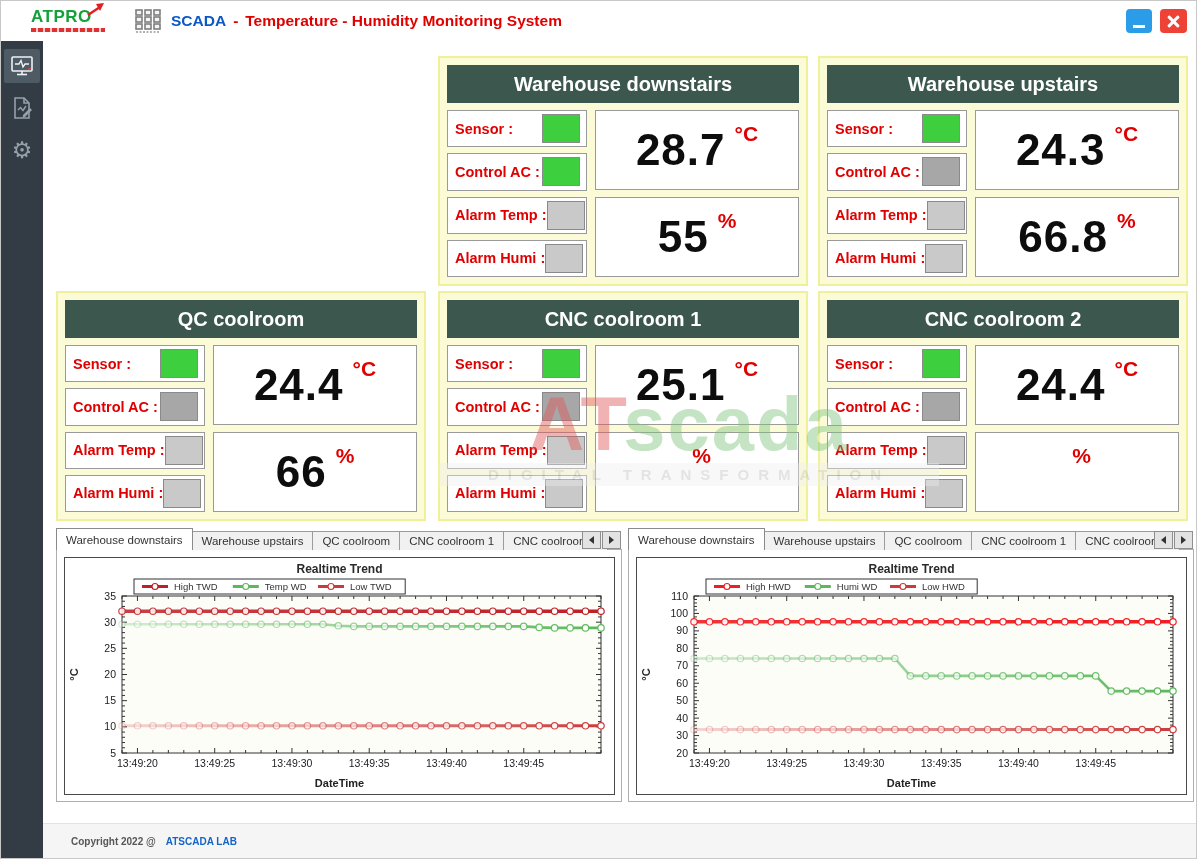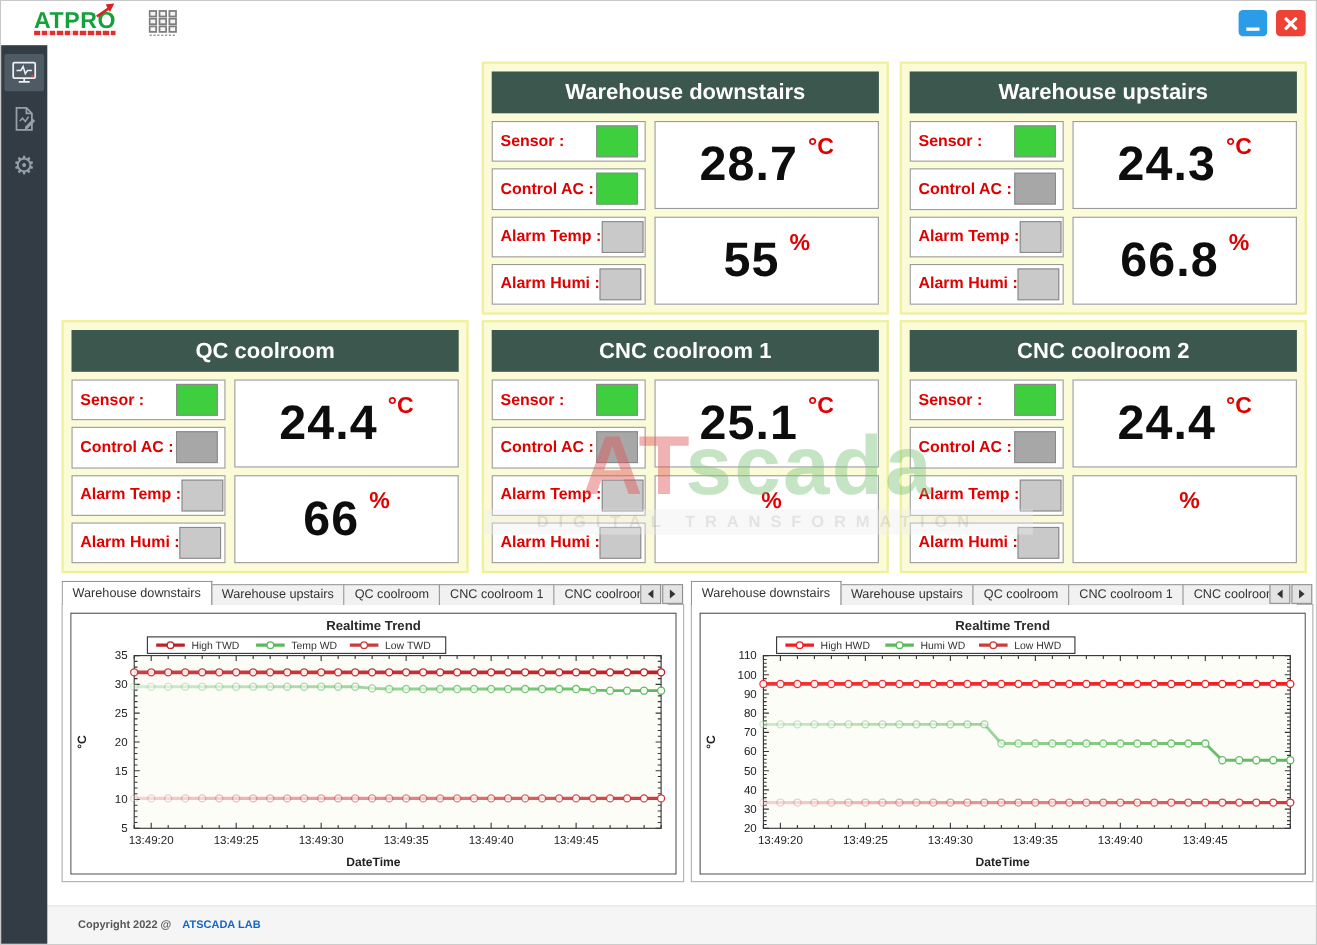--- a/index.html
+++ b/index.html
@@ -3,21 +3,21 @@
 <meta charset="utf-8">
 <style>
   html,body{margin:0;padding:0;background:#9c9c9c;}
   .window{position:relative;width:1197px;height:859px;background:#fff;border:1px solid #c8c8c8;
           box-sizing:border-box;font-family:"Liberation Sans",sans-serif;overflow:hidden;}
 
   
   .titlebar{position:absolute;left:0;top:0;width:100%;height:40px;background:#fff;z-index:10;}
   .logo{position:absolute;left:30px;top:6px;width:86px;}
   .logo-row{position:relative;height:20px;}
-  .logo-text{color:#13a13a;font-weight:800;font-size:21px;letter-spacing:.5px;margin-top:32px;}
+  .logo-text{color:#13a13a;font-weight:800;font-size:17px;letter-spacing:.5px;margin-top:32px;}
   .logo-arrow{position:absolute;left:56px;top:-4px;}
   .logo-tagline{height:4px;width:74px;margin-top:1px;
     background:repeating-linear-gradient(90deg,#e03030 0 5px,rgba(224,48,48,.25) 5px 7px);}
   .grid-icon{position:absolute;left:134px;top:8px;width:26px;height:24px;cursor:pointer;}
   .titles{position:absolute;left:170px;top:0;height:40px;line-height:40px;font-size:15.5px;font-weight:bold;white-space:nowrap;}
   .t-scada{color:#0a58c8;}
   .t-dash{color:#e00000;margin:0 7px;}
   .t-sub{color:#e00000;}
   .btn-min{position:absolute;right:44px;top:8px;width:26px;height:24px;background:#2b9ce8;border-radius:4px;cursor:pointer;}
   .minbar{position:absolute;left:7px;bottom:5px;width:12px;height:3px;background:#fff;}
@@ -111,20 +111,23 @@
             <rect x="19" y="1" width="6" height="5"></rect>
           <rect x="1" y="8" width="6" height="5"></rect>
             <rect x="10" y="8" width="6" height="5"></rect>
             <rect x="19" y="8" width="6" height="5"></rect>
           <rect x="1" y="15" width="6" height="5"></rect>
             <rect x="10" y="15" width="6" height="5"></rect>
             <rect x="19" y="15" width="6" height="5"></rect>
         </g>
         <line x1="1" y1="23" x2="25" y2="23" stroke="#9a9a9a" stroke-width="1.5" stroke-dasharray="2,1.5"></line>
       </svg>
+    </div>
+    <div class="titles">
+      <span class="t-scada">SCADA</span><span class="t-dash">-</span><span class="t-sub">Temperature - Humidity Monitoring System</span>
     </div>
     <div class="btn-min">
         <span class="minbar"></span>
       </div>
     <div class="btn-close"></div>
   </div>
 
   <div class="sidebar">
     <div class="side-item active">
       <svg width="24" height="24" viewBox="0 0 24 24">

